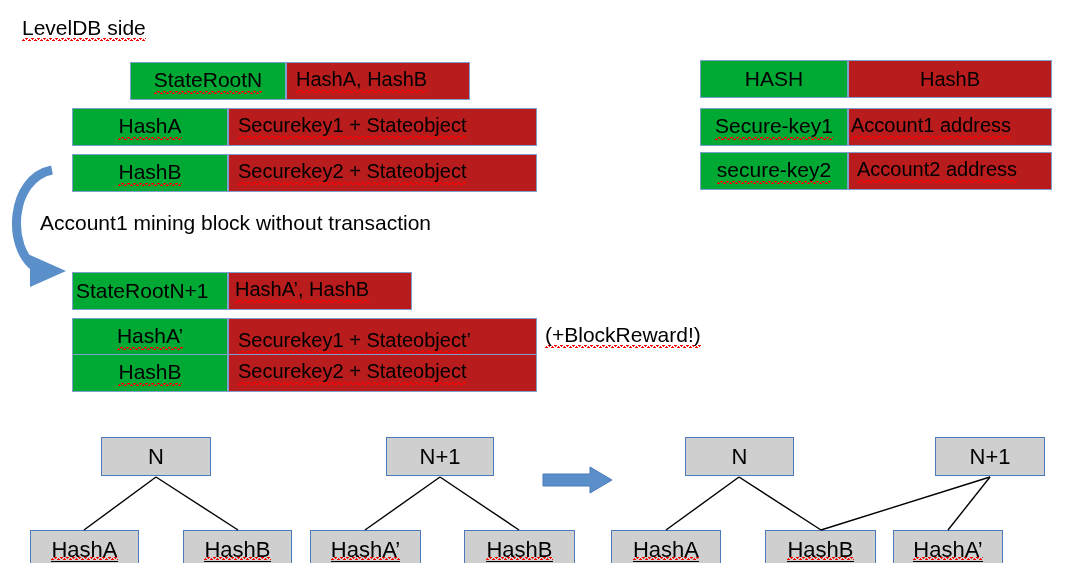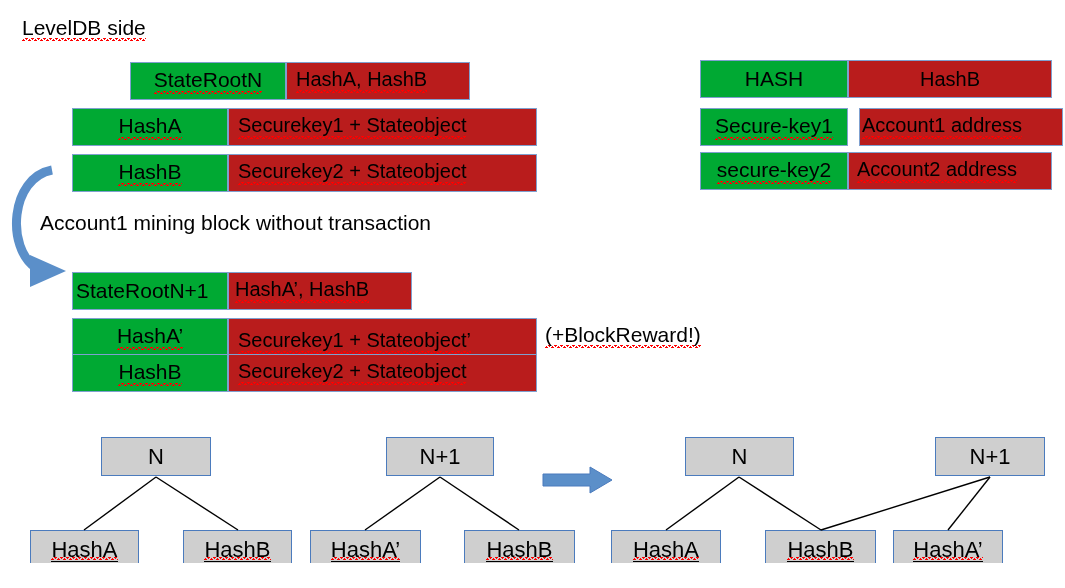--- a/index.html
+++ b/index.html
@@ -133,21 +133,21 @@
 
     <div class="kv-row" style="left:700px; top:60px;">
       <div class="kv-key" style="width:148px; height:38px;">
         <span>HASH</span>
       </div>
       <div class="kv-val center" style="width:204px; height:38px;">
         <span>HashB</span>
       </div>
     </div>
 
-    <div class="kv-row" style="left:700px; top:108px;gap:11px;">
+    <div class="kv-row" style="left:700px; top:108px;">
       <div class="kv-key" style="width:148px; height:38px;">
         <span class="spell">Secure-key1</span>
       </div>
       <div class="kv-val" style="width:204px; height:38px; padding-left:2px;">
         <span class="spell">Account1 address</span>
       </div>
     </div>
 
     <div class="kv-row" style="left:700px; top:152px;">
       <div class="kv-key" style="width:148px; height:38px;">

